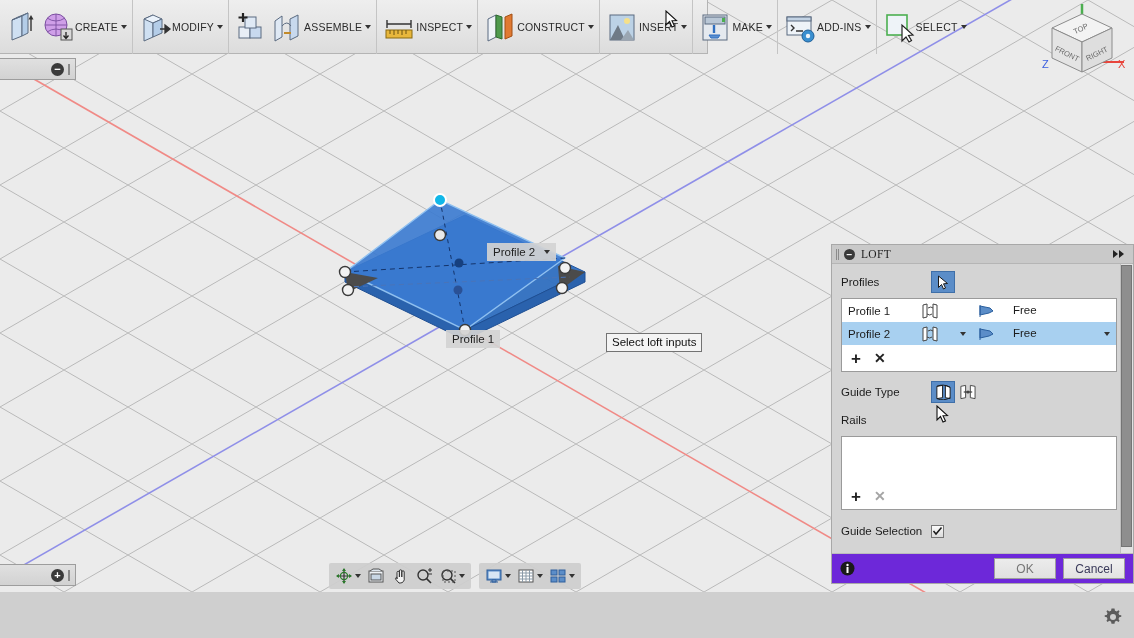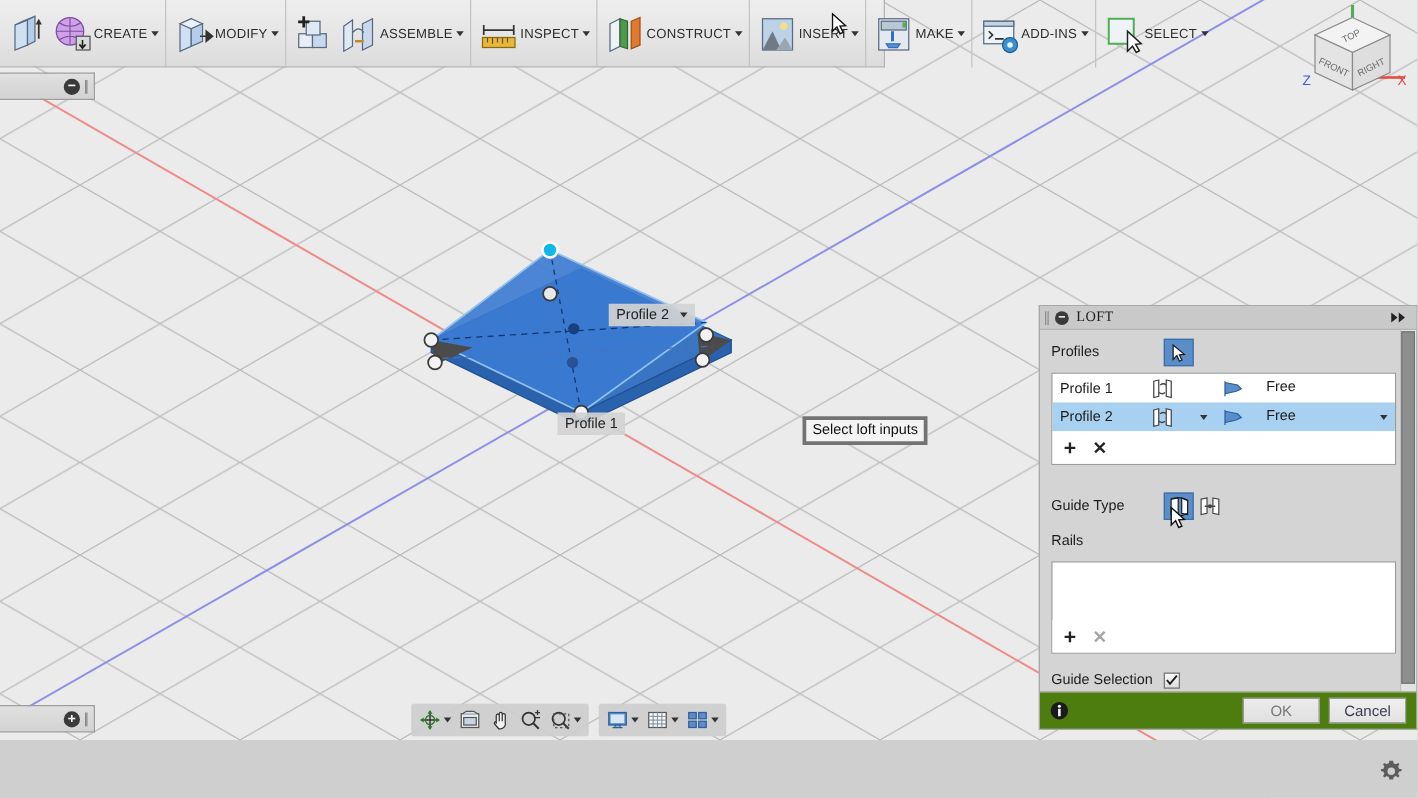--- a/index.html
+++ b/index.html
@@ -66,22 +66,22 @@
     background: #3a3a3a; color: #fff; font-size: 11px; line-height: 12px;
     display: flex; align-items: center; justify-content: center;
     margin-right: 4px; font-weight: bold;
   }
   .side-tab .grip { width: 2px; height: 11px; border-left: 1px solid #8a8a8a; border-right:1px solid #8a8a8a; margin-right: 5px;}
   #browser-tab { top: 58px; }
   #comments-tab { top: 564px; }
 
   
   #tooltip {
-    position: absolute; left: 642px; top: 333px;
-    background: #f4f4f4; border: 3px solid #737373;
+    position: absolute; left: 606px; top: 333px;
+    background: #f4f4f4; border: 1px solid #737373;
     font-size: 11.5px; color: #111;
     padding: 2px 5px 3px 5px;
     z-index: 28; white-space: nowrap;
   }
 
   
   .vp-label {
     position: absolute; z-index: 22;
     background: rgba(210,210,210,0.92);
     font-size: 11.5px; color: #222;
@@ -213,21 +213,21 @@
   .cbx {
     width: 13px; height: 13px;
     background: linear-gradient(180deg,#fafafa,#dcdcdc);
     border: 1px solid #767676;
     display: flex; align-items: center; justify-content: center;
   }
   .cbx .tick { display: block; }
 
   #loft-footer {
     height: 30px; flex: none;
-    background: #4d7c0f;
+    background: #6d28d9;
     border-top: 1px solid #bcbcbc;
     display: flex; align-items: center;
     padding: 0 8px;
   }
   #info-ico { width: 15px; height: 15px; }
   .foot-btns { margin-left: auto; display: flex; gap: 7px; }
   .foot-btn {
     width: 62px; height: 21px;
     border: 1px solid #9e9e9e;
     background: linear-gradient(180deg,#f0f0f0,#e2e2e2);
@@ -608,21 +608,21 @@
               <span class="caret-s"></span>
             </span>
           </div>
 
           <div class="addrow">
             <span class="plus-ico">+</span>
             <span class="x-ico">✕</span>
           </div>
         </div>
 
-        <div class="row" style="margin-top:21px;">
+        <div class="row" style="margin-top:8px;">
           <span class="row-label">Guide Type</span>
           <span class="toggle-btn active">
             <svg width="17" height="16" viewBox="0 0 18 16">
               <path d="M2 2 L8 1 L8 14 L2 15 Z" fill="#ffffff" stroke="#1a1a1a"></path>
               <path d="M11 1 L16 3 L16 15 L11 14 Z" fill="#ffffff" stroke="#1a1a1a"></path>
               <path d="M2 2 q7 -3 14 1 M2 15 q7 3 14 -1" stroke="#1a1a1a" fill="none"></path>
             </svg>
           </span>
           <span class="toggle-btn">
             <svg width="17" height="16" viewBox="0 0 18 16">

